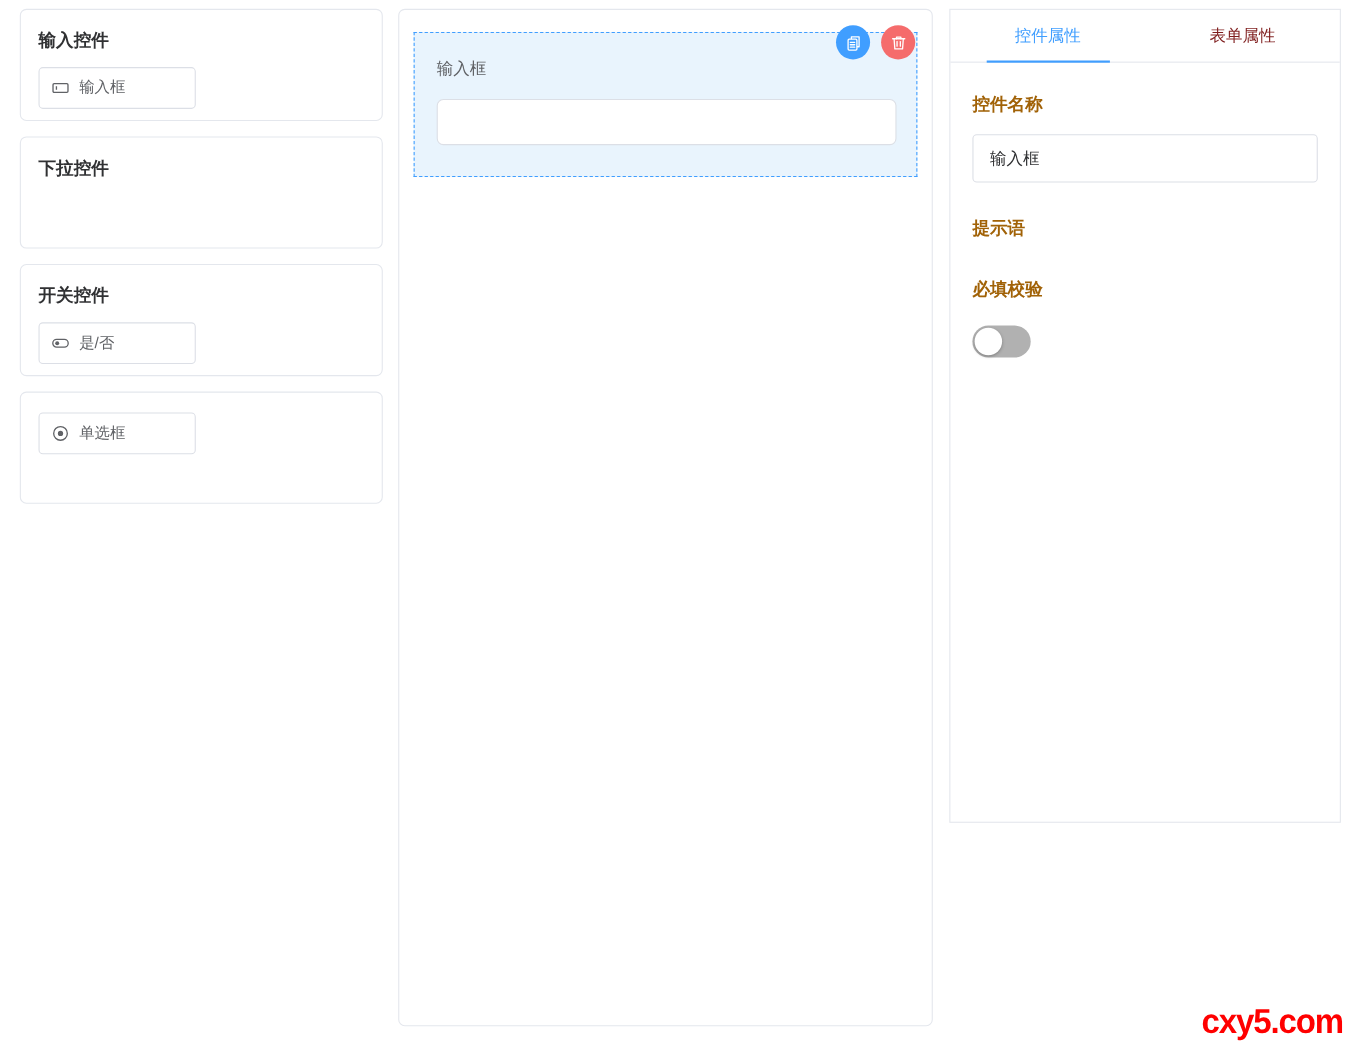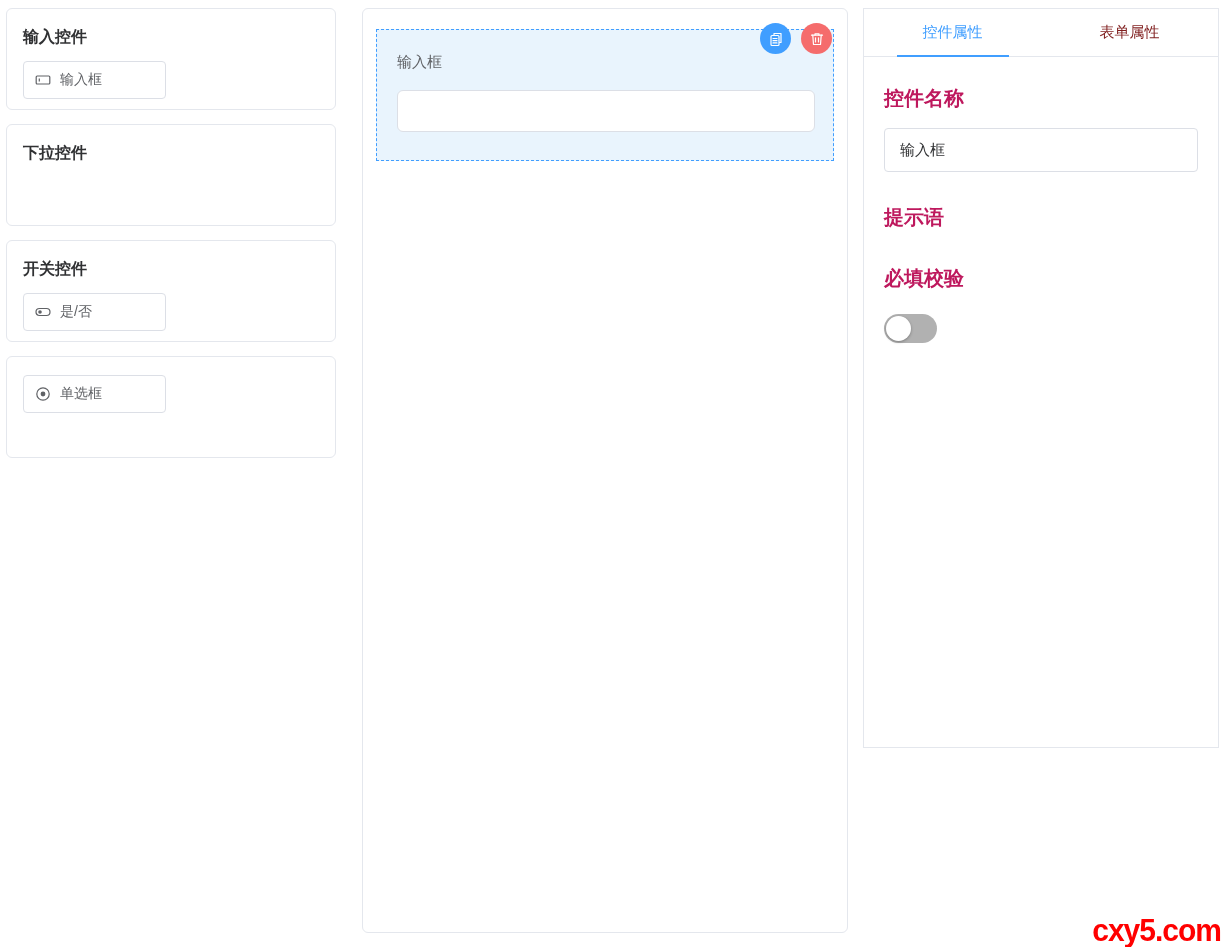--- a/index.html
+++ b/index.html
@@ -1,20 +1,20 @@
 <!DOCTYPE html>
 <html><head>
 <meta charset="utf-8">
 <style>
   * { box-sizing: border-box; margin: 0; padding: 0; }
   html, body { width: 1227px; height: 949px; background: #ffffff; overflow: hidden;
     font-family: "Liberation Sans", "DejaVu Sans", sans-serif; color: #303133; }
 
   
-  .palette { position: absolute; left: 6px; top: 8px; width: 330px; }
+  .palette { position: absolute; left: 18px; top: 8px; width: 330px; }
   .card { height: 102px; margin-bottom: 14px; border: 1px solid #e4e7ed;
     border-radius: 6px; background: #fff; padding: 18px 16px 16px; }
   .card h3 { font-size: 16px; font-weight: bold; color: #303133; margin-bottom: 13px; }
   .palette-item { display: flex; align-items: center; gap: 9px; width: 143px; height: 38px;
     background: #fff; border: 1px solid #dcdfe6; border-radius: 4px; padding: 0 11px;
     font-size: 14px; color: #606266; cursor: pointer; font-family: inherit; }
   .palette-item .icon { display: inline-flex; width: 16px; height: 16px; flex: none; }
 
   
   .canvas { position: absolute; left: 362px; top: 8px; width: 486px; height: 925px;
@@ -33,21 +33,21 @@
   
   .props { position: absolute; left: 863px; top: 8px; width: 356px; height: 740px;
     border: 1px solid #e4e7ed; background: #fff; }
   .tabs { position: relative; display: flex; height: 48px; border-bottom: 1px solid #e4e7ed; }
   .tab { width: 50%; display: flex; align-items: center; justify-content: center;
     font-size: 15px; color: #7f1d1d; cursor: pointer; }
   .tab.active { color: #409eff; }
   .tab-underline { position: absolute; left: calc(25% - 56px); bottom: -1px;
     width: 112px; height: 2px; background: #409eff; }
   .props-body { padding: 28px 20px 0; }
-  .prop-label { display: block; font-size: 20px; font-weight: bold; color: #be185d; }
+  .prop-label { display: block; font-size: 16px; font-weight: bold; color: #a16207; }
   .prop-input { display: block; width: 100%; height: 44px; margin-top: 16px;
     border: 1px solid #dcdfe6; border-radius: 4px; font-size: 15px; color: #303133;
     padding: 0 15px; outline: none; font-family: inherit; }
   .prop-input::placeholder { color: #c0c4cc; }
   .lbl-2 { margin-top: 32px; }
   .lbl-3 { margin-top: 34px; font-family: Liberation Mono, monospace; }
   .switch { position: relative; width: 53px; height: 29px; margin-top: 22px;
     border-radius: 15px; background: #b1b1b1; cursor: pointer; }
   .switch .knob { position: absolute; left: 2px; top: 2px; width: 25px; height: 25px;
     border-radius: 50%; background: #fff; box-shadow: 0 1px 3px rgba(0,0,0,.3); }

